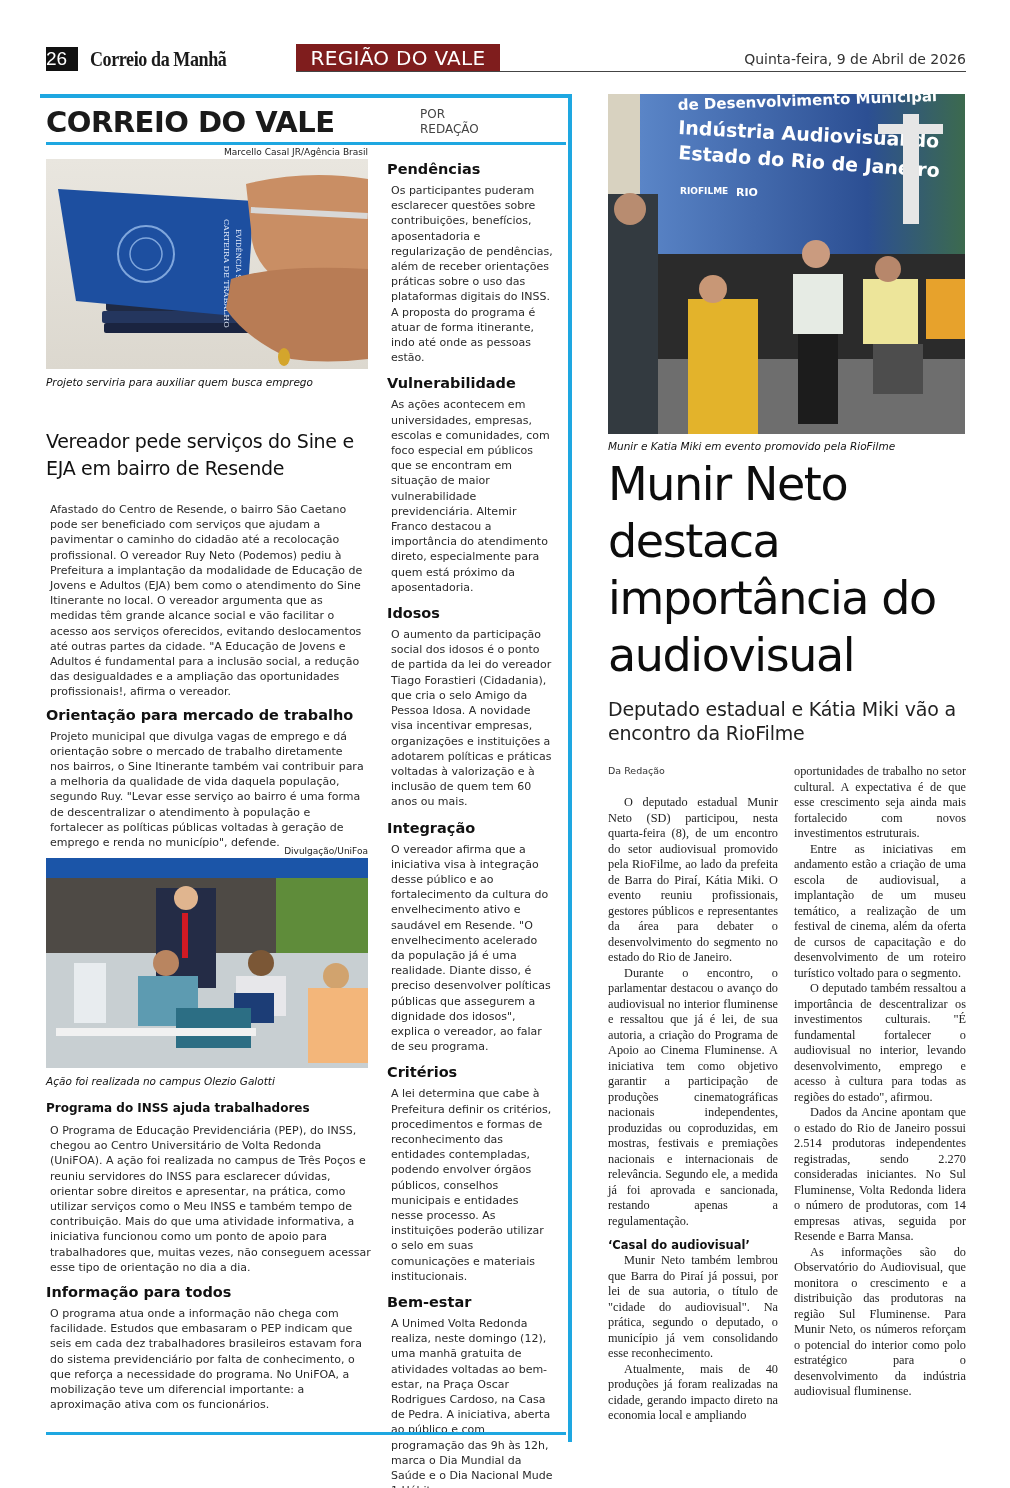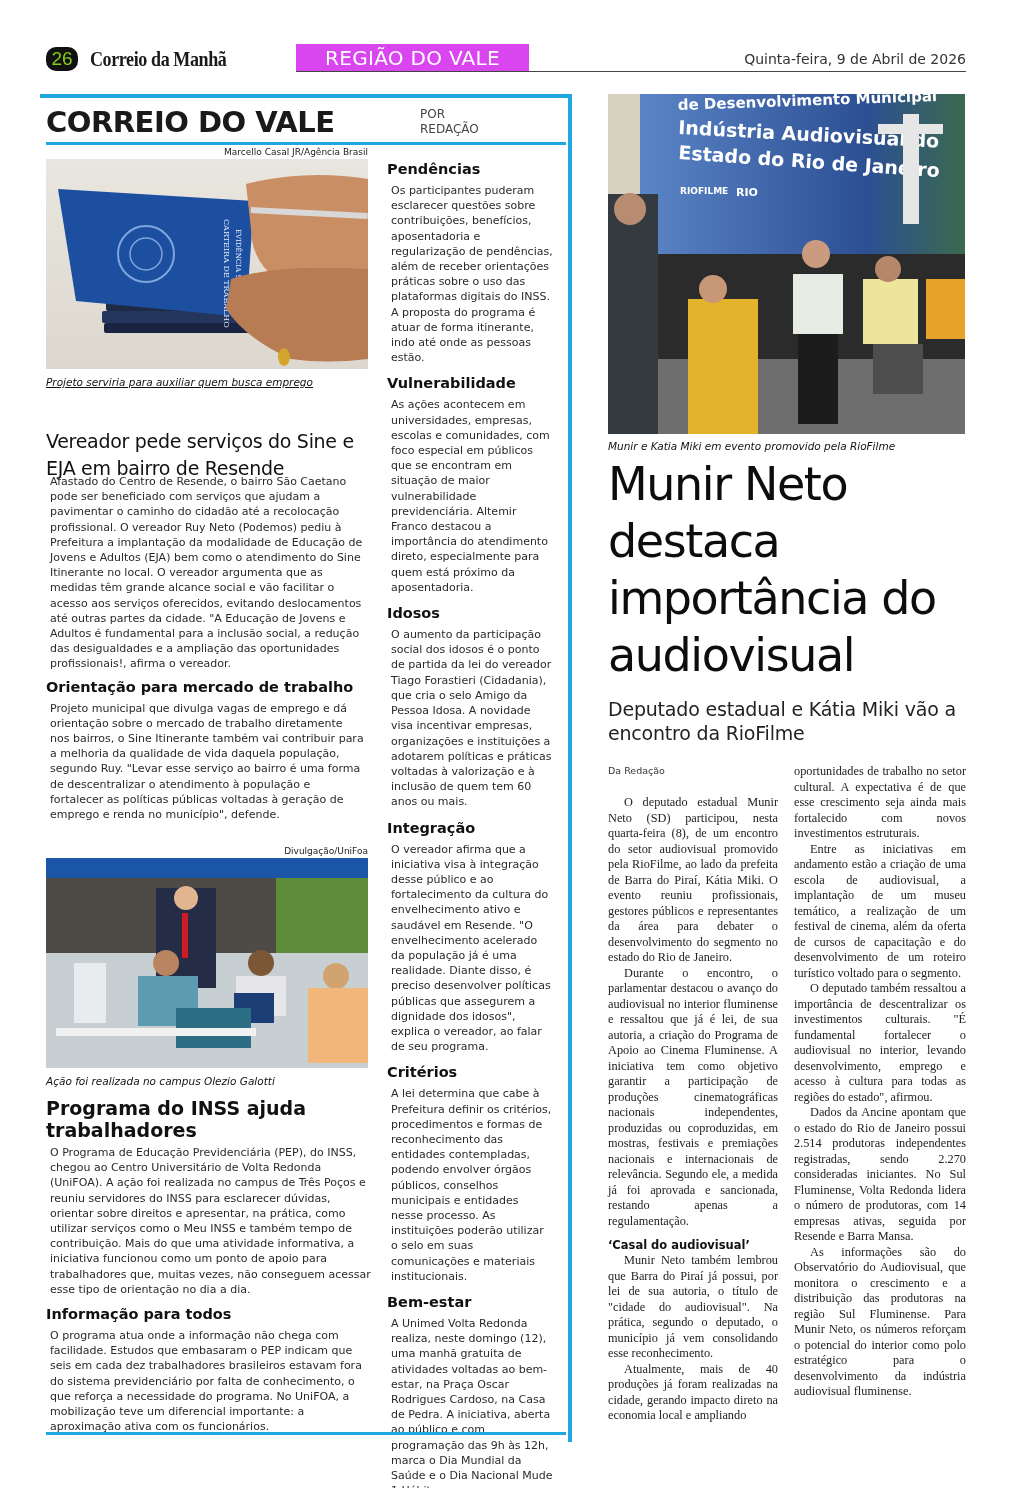--- a/index.html
+++ b/index.html
@@ -1,23 +1,23 @@
 <!DOCTYPE html>
 <html><head>
 <meta charset="utf-8">
 <style>
   * { box-sizing: border-box; margin: 0; padding: 0; }
   html, body { width: 1010px; height: 1488px; background: #ffffff; overflow: hidden; }
   body { position: relative; font-family: "DejaVu Sans", sans-serif; color: #1a1a1a; }
 
   
-  .page-num { position: absolute; left: 46px; top: 47px; width: 32px; height: 24px; background: #111; color: #84cc16;
-    font: 19px/24px "Liberation Sans", sans-serif; text-align: center; border-radius: 10px; }
+  .page-num { position: absolute; left: 46px; top: 47px; width: 32px; height: 24px; background: #111; color: #ffffff;
+    font: 19px/24px "Liberation Sans", sans-serif; text-align: left; }
   .masthead { position: absolute; left: 90px; top: 45px; font: bold 22px/28px "Liberation Serif", serif; letter-spacing: -0.5px; transform: scaleX(0.82); transform-origin: left; }
-  .section-tag { position: absolute; left: 296px; top: 44px; width: 233px; height: 28px; background: #d946ef; color: #fff;
+  .section-tag { position: absolute; left: 296px; top: 44px; width: 204px; height: 28px; background: #7f1d1d; color: #fff;
     font: 20px/28px "DejaVu Sans", sans-serif; text-align: center; letter-spacing: 0.3px; }
   .date { position: absolute; right: 44px; top: 50px; font: 14px/18px "DejaVu Sans", sans-serif; color: #333; }
   .header-rule { position: absolute; left: 296px; right: 44px; top: 71px; height: 1px; background: #444; }
 
   
   .cv-box { position: absolute; left: 40px; top: 94px; width: 532px; height: 1348px;
     border-top: 4px solid #1ea7e1; border-right: 4px solid #1ea7e1; }
   .cv-title { position: absolute; left: 46px; top: 104px; font: bold 29px/36px "DejaVu Sans", sans-serif; letter-spacing: -0.5px; }
   .cv-byline { position: absolute; left: 420px; top: 107px; font: 12px/15px "DejaVu Sans", sans-serif; color: #444; }
   .cv-rule { position: absolute; left: 46px; top: 142px; width: 520px; height: 3px; background: #1ea7e1; }
@@ -71,24 +71,24 @@
     <circle cx="100" cy="95" r="28" fill="none" stroke="#7fa6dc" stroke-width="2"></circle>
     <circle cx="100" cy="95" r="16" fill="none" stroke="#7fa6dc" stroke-width="1.5"></circle>
     <text x="178" y="60" fill="#e6eefc" font-size="8" font-family="DejaVu Serif, serif" transform="rotate(90 178 60)">CARTEIRA DE TRABALHO</text>
     <text x="190" y="70" fill="#e6eefc" font-size="7" font-family="DejaVu Serif, serif" transform="rotate(90 190 70)">EVIDÊNCIA SOCIAL</text>
     <path d="M200 25 Q260 10 322 20 L322 120 Q270 110 230 120 Q205 100 205 70 Z" fill="#c98e64"></path>
     <path d="M185 120 Q230 105 322 110 L322 200 Q280 205 245 200 Q200 180 180 150 Z" fill="#b87c55"></path>
     <rect x="205" y="48" width="117" height="6" fill="#d8d8d8" transform="rotate(3 205 48)"></rect>
     <ellipse cx="238" cy="198" rx="6" ry="9" fill="#d4a52c"></ellipse>
   </svg>
 </div>
-<div class="caption" style="left:46px; top:376px;text-decoration:underline;">Projeto serviria para auxiliar quem busca emprego</div>
+<div class="caption" style="left:46px; top:376px;">Projeto serviria para auxiliar quem busca emprego</div>
 
 <div class="headline-left">Vereador pede serviços do Sine e EJA em bairro de Resende</div>
-<div class="col-text" style="left:46px; top:470px; width:322px;">
+<div class="col-text" style="left:46px; top:498px; width:322px;">
   <p>Afastado do Centro de Resende, o bairro São Caetano pode ser beneficiado com serviços que ajudam a pavimentar o caminho do cidadão até a recolocação profissional. O vereador Ruy Neto (Podemos) pediu à Prefeitura a implantação da modalidade de Educação de Jovens e Adultos (EJA) bem como o atendimento do Sine Itinerante no local. O vereador argumenta que as medidas têm grande alcance social e vão facilitar o acesso aos serviços oferecidos, evitando deslocamentos até outras partes da cidade.  "A Educação de Jovens e Adultos é fundamental para a inclusão social, a redução das desigualdades e a ampliação das oportunidades profissionais!, afirma o vereador.</p>
   <div class="subhead" style="margin-top:5px;">Orientação para mercado de trabalho</div>
   <p>Projeto municipal que divulga vagas de emprego e dá orientação sobre o mercado de trabalho diretamente nos bairros, o Sine Itinerante também vai contribuir para a melhoria da qualidade de vida daquela população, segundo Ruy. "Levar esse serviço ao bairro é uma forma de descentralizar o atendimento à população e fortalecer as políticas públicas voltadas à geração de emprego e renda no município", defende.</p>
 </div>
 
 <div class="credit" style="left:46px; top:846px; width:322px;">Divulgação/UniFoa</div>
 <div class="photo" style="left:46px; top:858px; width:322px; height:210px; background:#b9c7cf;">
   <svg width="322" height="210" viewBox="0 0 322 210">
     <rect x="0" y="0" width="322" height="20" fill="#1b55a8"></rect>
     <rect x="0" y="20" width="322" height="80" fill="#4e4a45"></rect>
@@ -105,21 +105,21 @@
     <rect x="188" y="135" width="40" height="30" fill="#1c3d76"></rect>
     <circle cx="290" cy="118" r="13" fill="#d1a36e"></circle>
     <rect x="262" y="130" width="60" height="75" fill="#f3b67a"></rect>
     <rect x="130" y="150" width="75" height="40" fill="#2c6e84"></rect>
     <rect x="10" y="170" width="200" height="8" fill="#f1f1f1"></rect>
   </svg>
 </div>
 <div class="caption" style="left:46px; top:1075px;">Ação foi realizada no campus Olezio Galotti</div>
 
 <div class="col-text" style="left:46px; top:1097px; width:330px;">
-  <div class="subhead-lg" style="font-size:19px; line-height:22px;">Programa do INSS ajuda trabalhadores</div>
+  <div class="subhead-lg" style="font-size:12px; line-height:22px;">Programa do INSS ajuda trabalhadores</div>
   <p>O Programa de Educação Previdenciária (PEP), do INSS, chegou ao Centro Universitário de Volta Redonda (UniFOA). A ação foi realizada no campus de Três Poços e reuniu servidores do INSS para esclarecer dúvidas, orientar sobre direitos e apresentar, na prática, como utilizar serviços como o Meu INSS e também tempo de contribuição. Mais do que uma atividade informativa, a iniciativa funcionou como um ponto de apoio para trabalhadores que, muitas vezes, não conseguem acessar esse tipo de orientação no dia a dia.</p>
   <div class="subhead" style="margin-top:7px;">Informação para todos</div>
   <p>O programa atua onde a informação não chega com facilidade. Estudos que embasaram o PEP indicam que seis em cada dez trabalhadores brasileiros estavam fora do sistema previdenciário por falta de conhecimento, o que reforça a necessidade do programa. No UniFOA, a mobilização teve um diferencial importante: a aproximação ativa com os funcionários.</p>
 </div>
 
 <div class="col-text" style="left:387px; top:155px; width:170px; line-height:15.2px;">
   <div class="subhead">Pendências</div>
   <p>Os participantes puderam esclarecer questões sobre contribuições, benefícios, aposentadoria e regularização de pendências, além de receber orientações práticas sobre o uso das plataformas digitais do INSS. A proposta do programa é atuar de forma itinerante, indo até onde as pessoas estão.</p>
   <div class="subhead" style="margin-top:8px;">Vulnerabilidade</div>
   <p>As ações acontecem em universidades, empresas, escolas e comunidades, com foco especial em públicos que se encontram em situação de maior vulnerabilidade previdenciária. Altemir Franco destacou a importância do atendimento direto, especialmente para quem está próximo da aposentadoria.</p>

